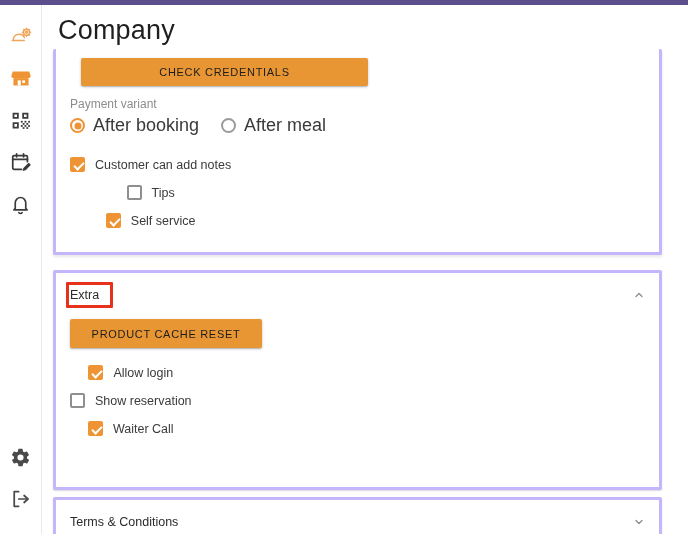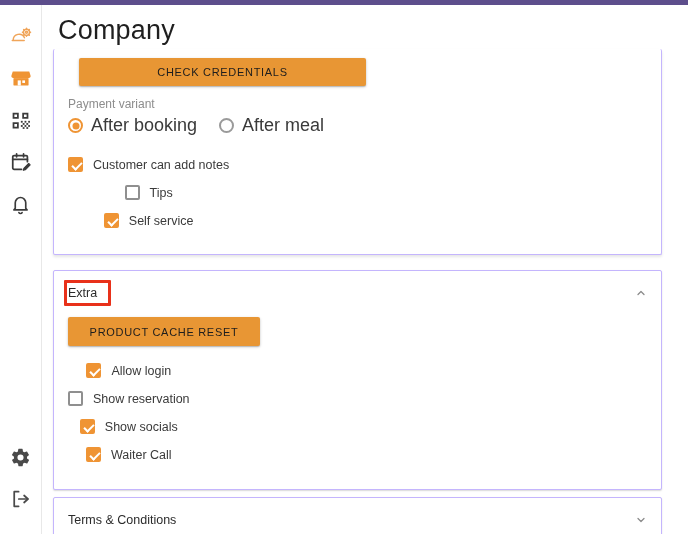--- a/index.html
+++ b/index.html
@@ -71,21 +71,21 @@
     color: #1f1f1f;
     letter-spacing: 0.2px;
   }
 
   
   .panel {
     position: absolute;
     left: 11px;
     width: 609px;
     background: #ffffff;
-    border: 1px solid #c4b5fd;
+    border: 3px solid #c4b5fd;
     border-radius: 2px;
     box-shadow: 0 1px 2px rgba(0,0,0,0.10), 0 1px 1px rgba(0,0,0,0.06);
   }
 
   #panel-payment {
     top: 44px;
     height: 206px;
     border-top: none;
     box-shadow: 0 2px 3px rgba(0,0,0,0.10);
   }
@@ -403,24 +403,20 @@
         <label class="cbx-row" style="margin-bottom:13px;">
           <span class="cbx-mark on"></span>
           <span class="cbx-label">Allow login</span>
         </label>
 
         <label class="cbx-row" style="margin-bottom:13px;">
           <span class="cbx-mark"></span>
           <span class="cbx-label">Show reservation</span>
         </label>
 
-        <label class="cbx-row" style="margin-bottom:13px;">
-          <span class="cbx-mark on"></span>
-          <span class="cbx-label">Show socials</span>
-        </label>
 
         <label class="cbx-row">
           <span class="cbx-mark on"></span>
           <span class="cbx-label">Waiter Call</span>
         </label>
       </div>
     </div>
 
     <div class="panel" id="panel-terms">
       <div class="panel-header">

